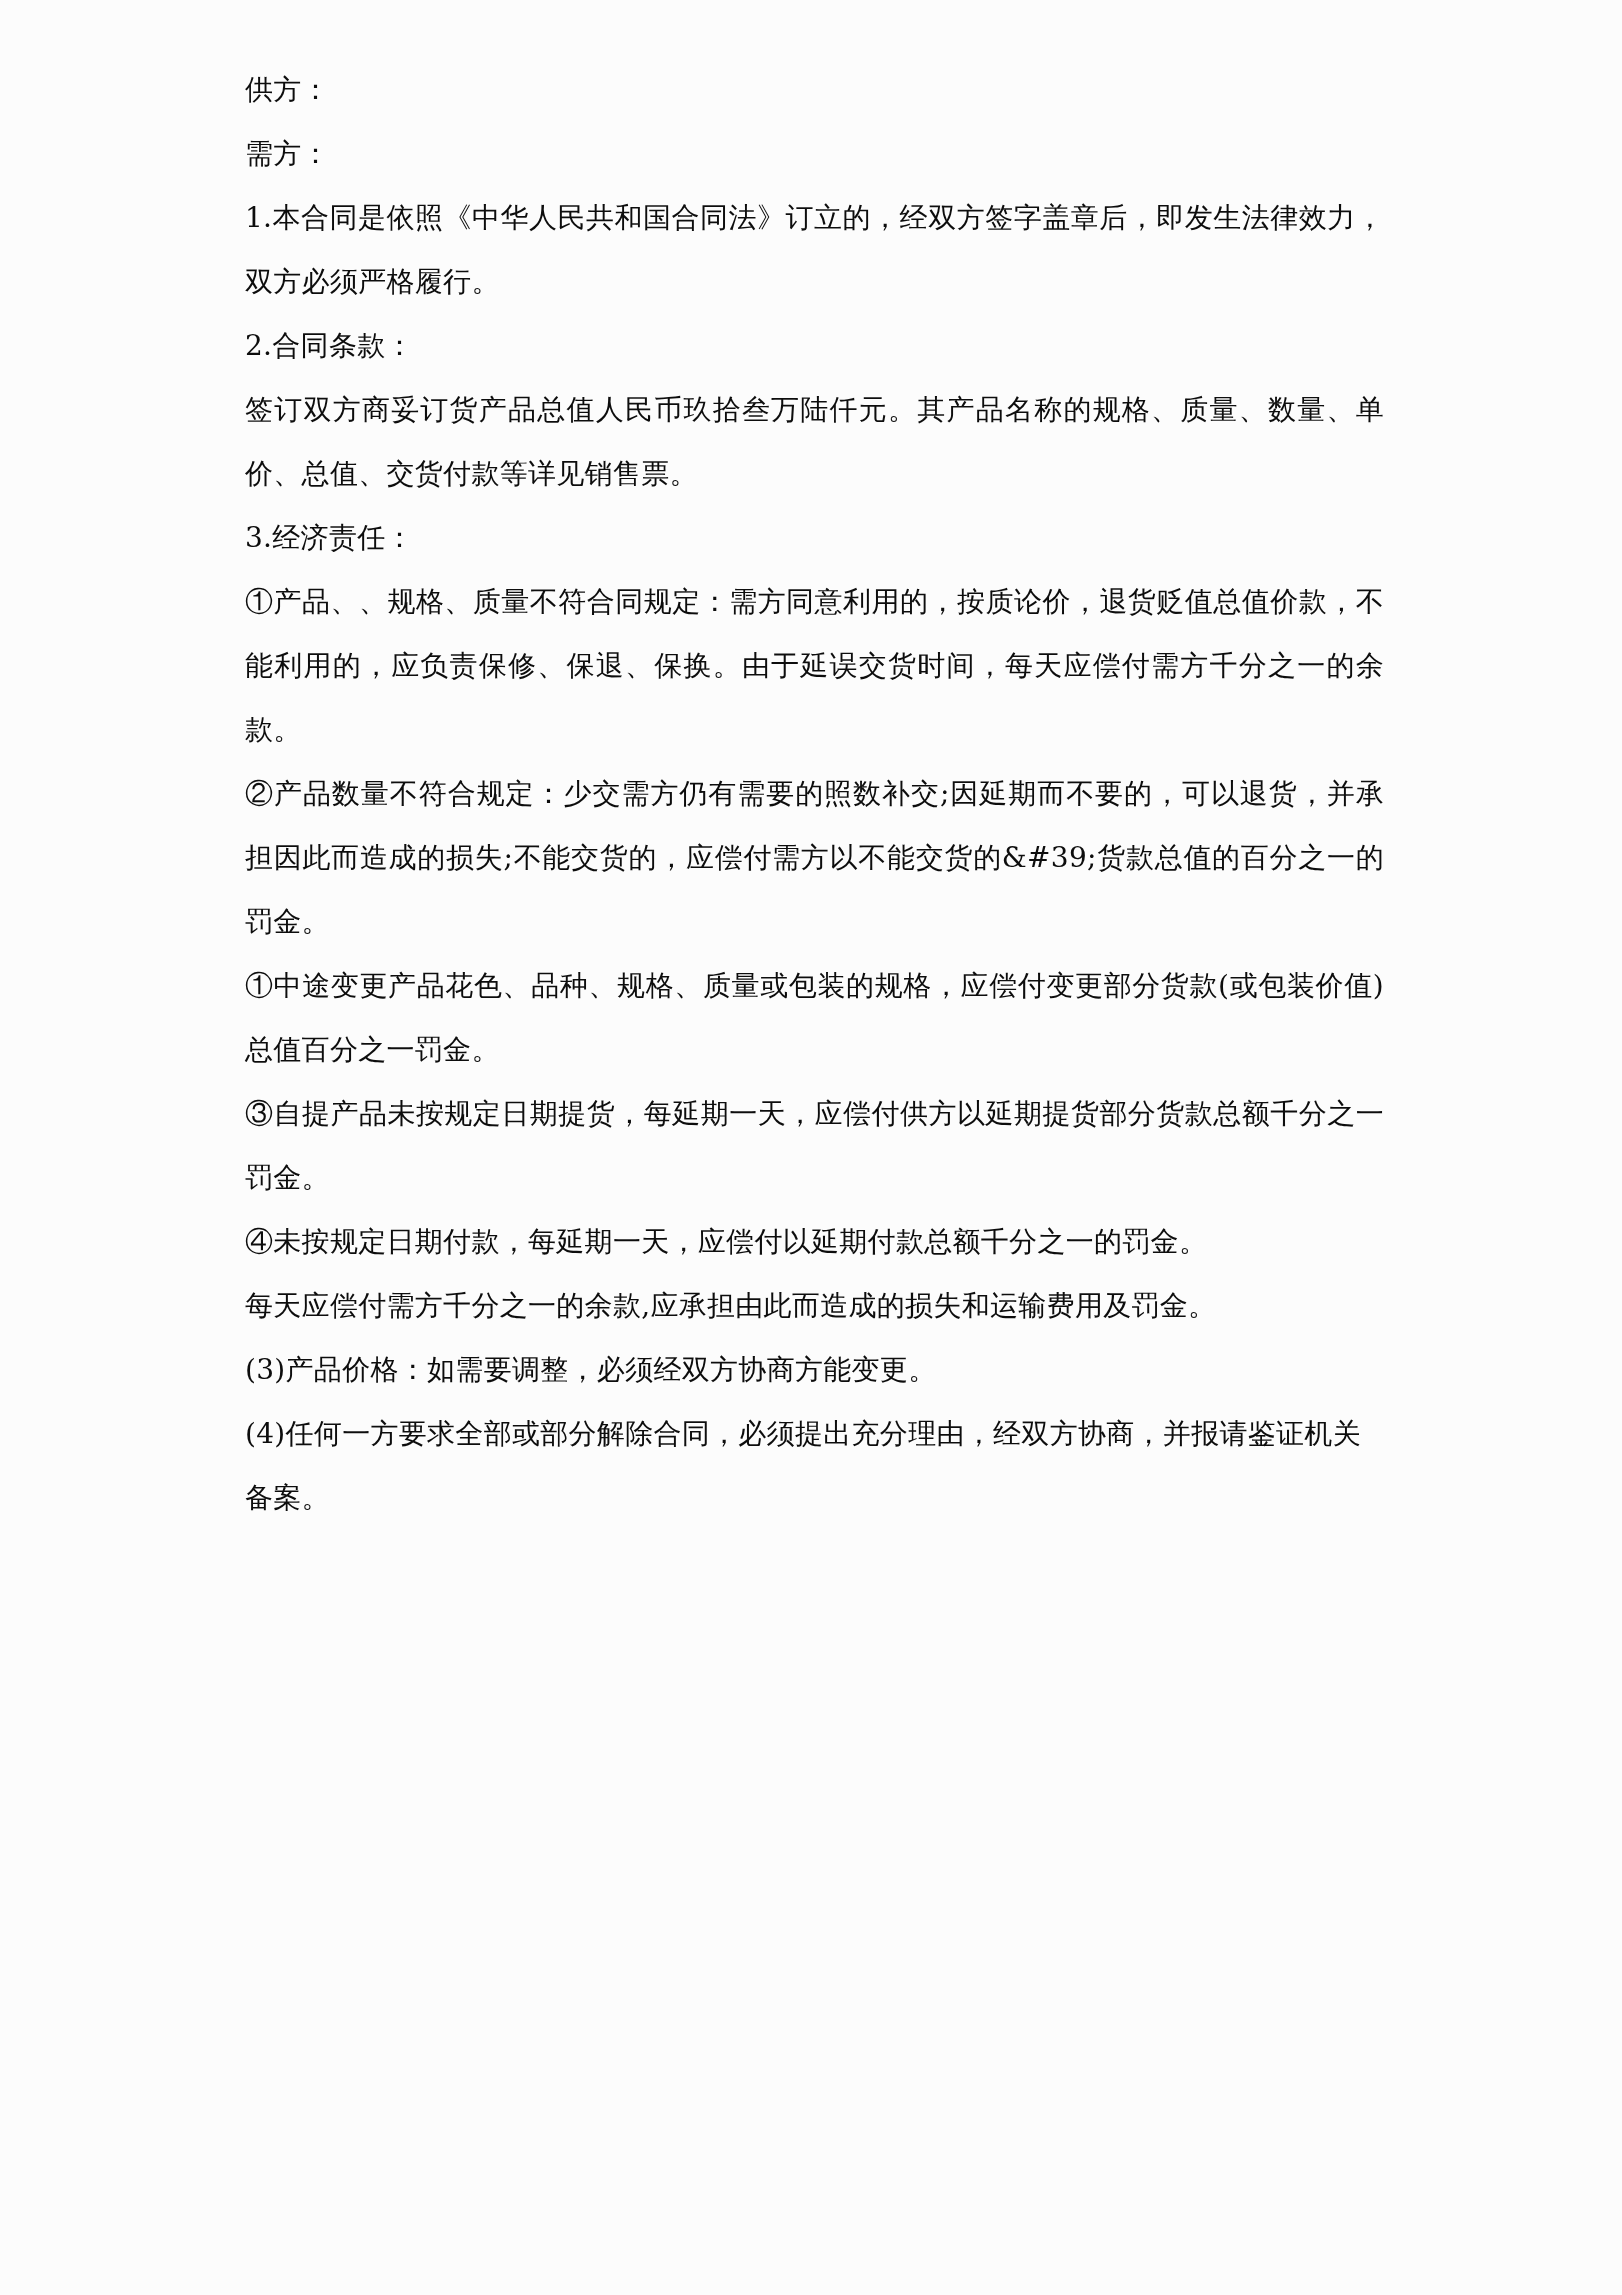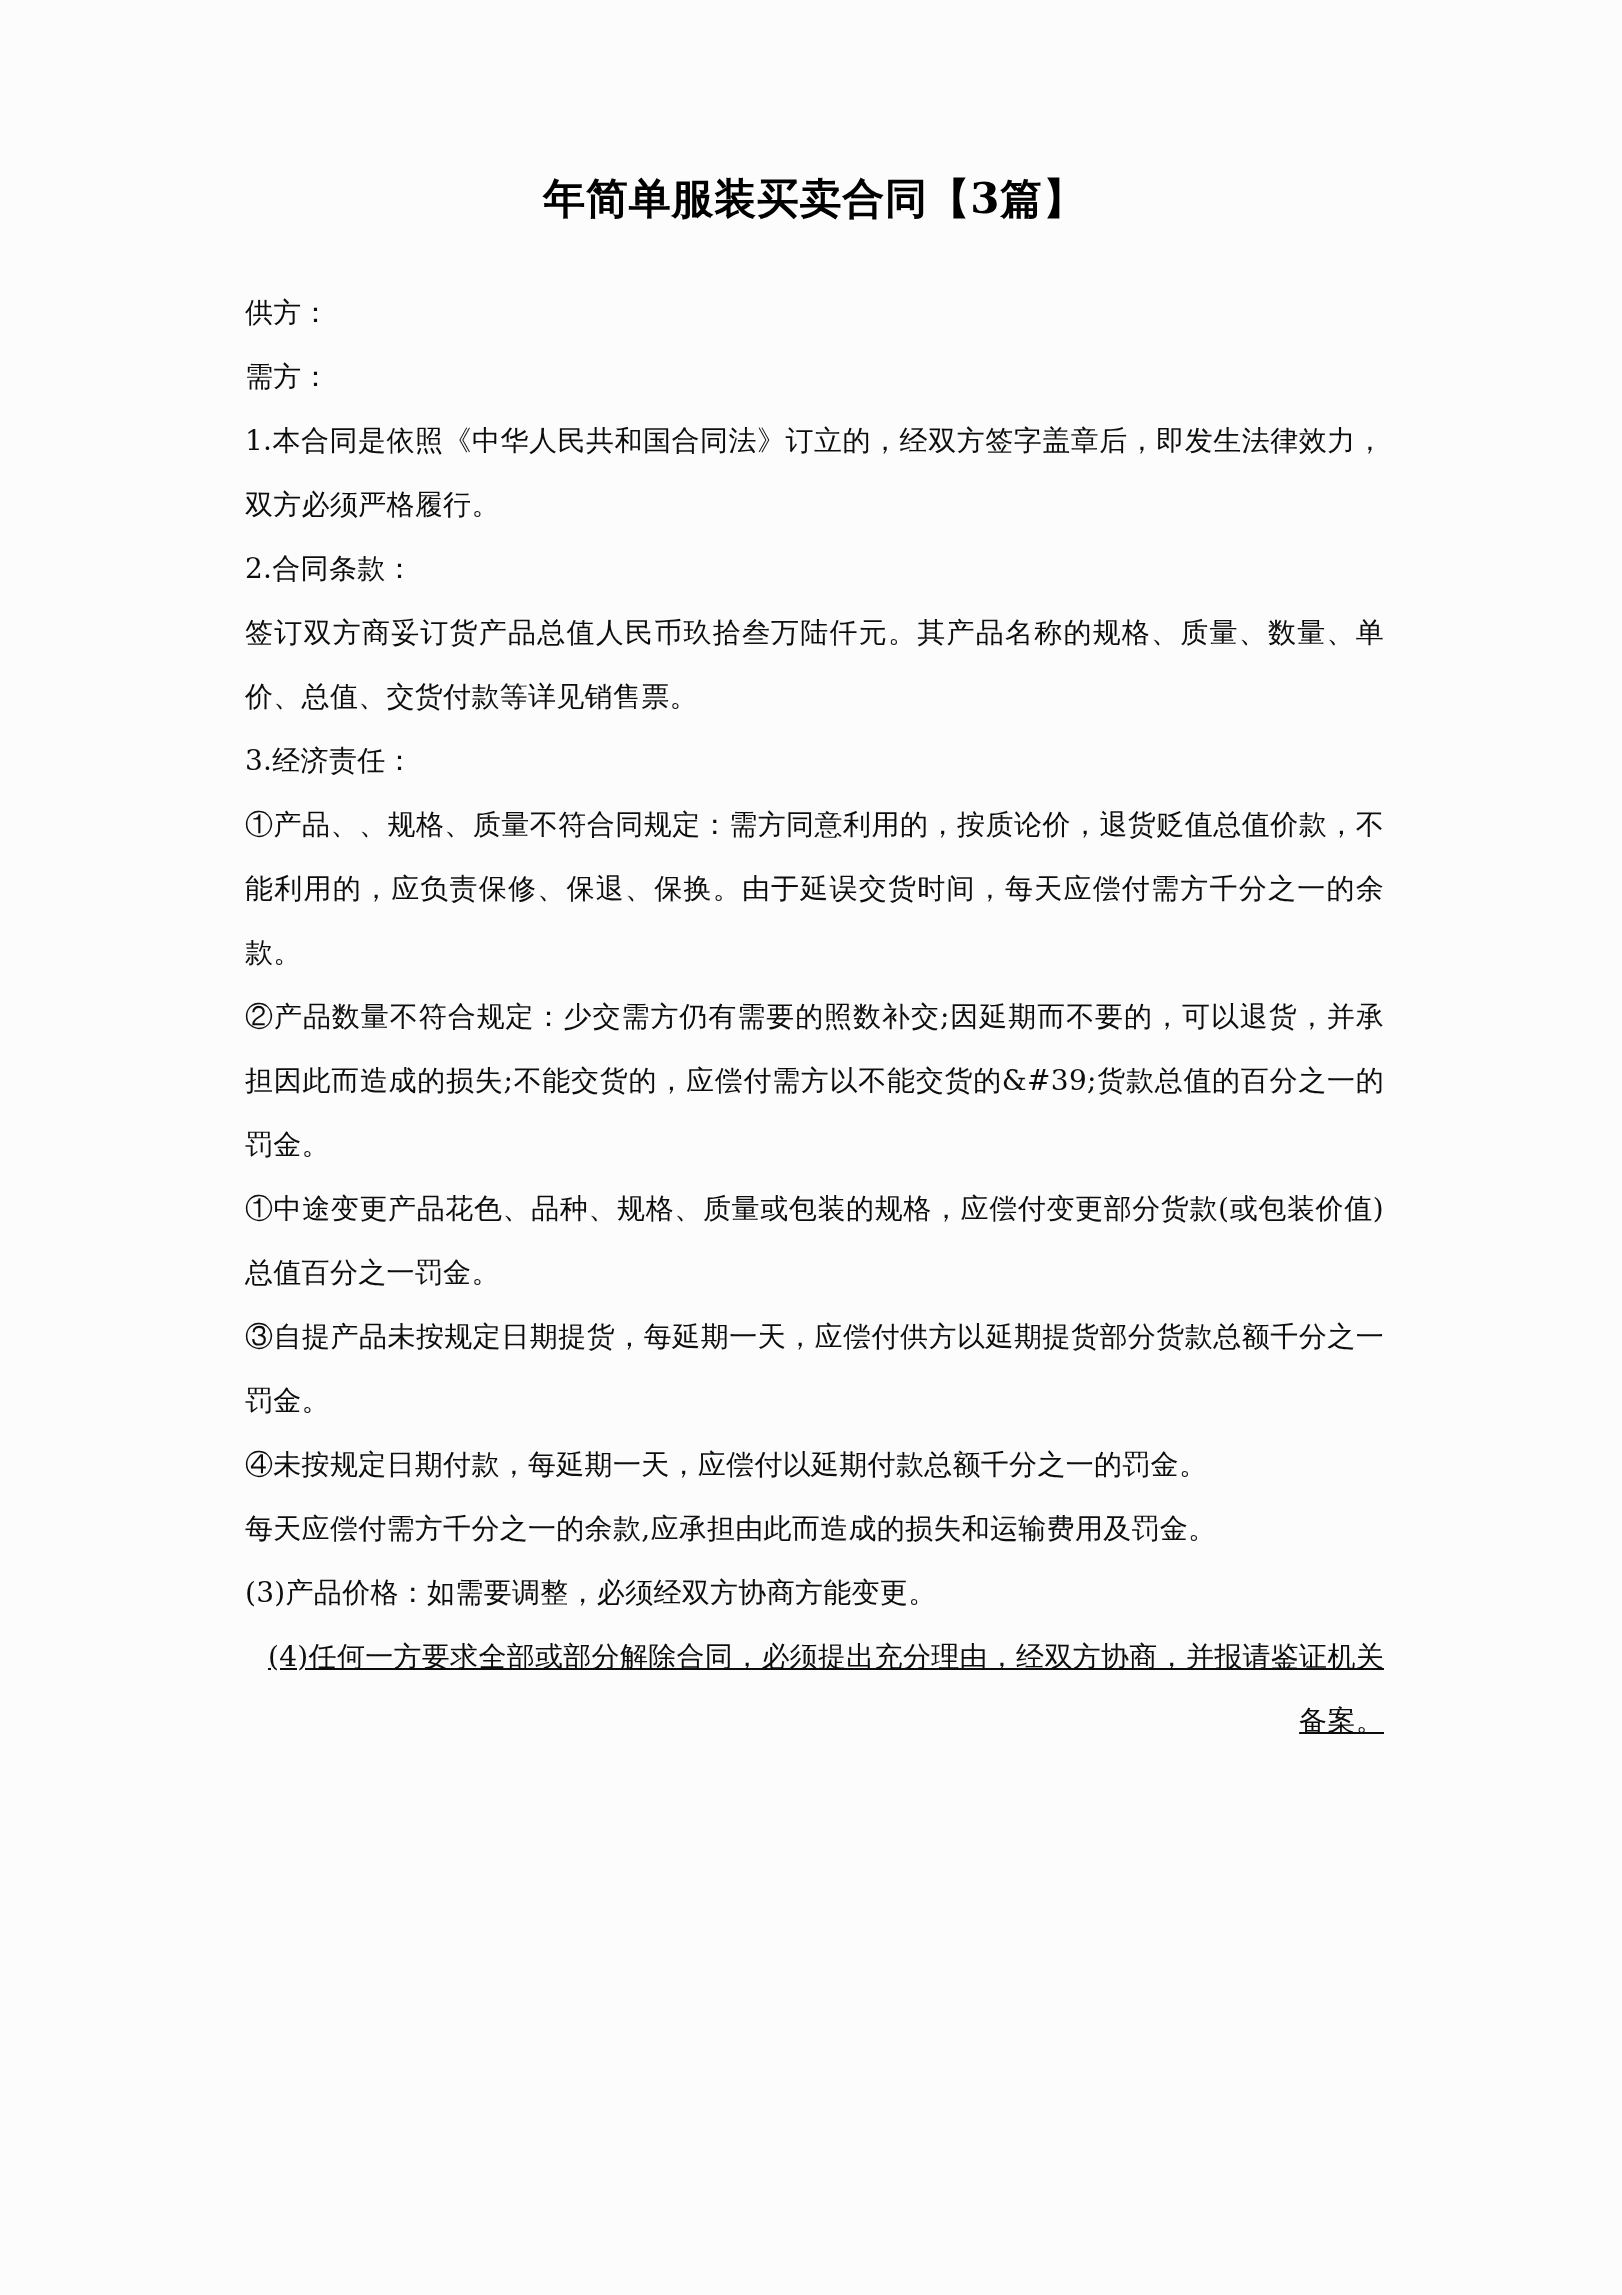--- a/index.html
+++ b/index.html
@@ -44,31 +44,29 @@
     font-size: 28px;
     line-height: 64px;
     text-align: justify;
     text-justify: inter-ideograph;
     letter-spacing: 0.3px;
     color: #0d0d0d;
     font-weight: 400;
     word-break: break-all;
   }
   p.para:last-child {
-    text-align: right;
-    text-decoration: underline;
+    text-align: left;
   }
 </style>
 </head>
 <body>
 
 <div class="page">
   <div class="content">
 
-    <h1 class="doc-title">年简单服装买卖合同【3篇】</h1>
 
     <div class="body-block">
 
       <p class="para">供方：</p>
 
       <p class="para">需方：</p>
 
       <p class="para">1.本合同是依照《中华人民共和国合同法》订立的，经双方签字盖章后，即发生法律效力，双方必须严格履行。</p>
 
       <p class="para">2.合同条款：</p>

